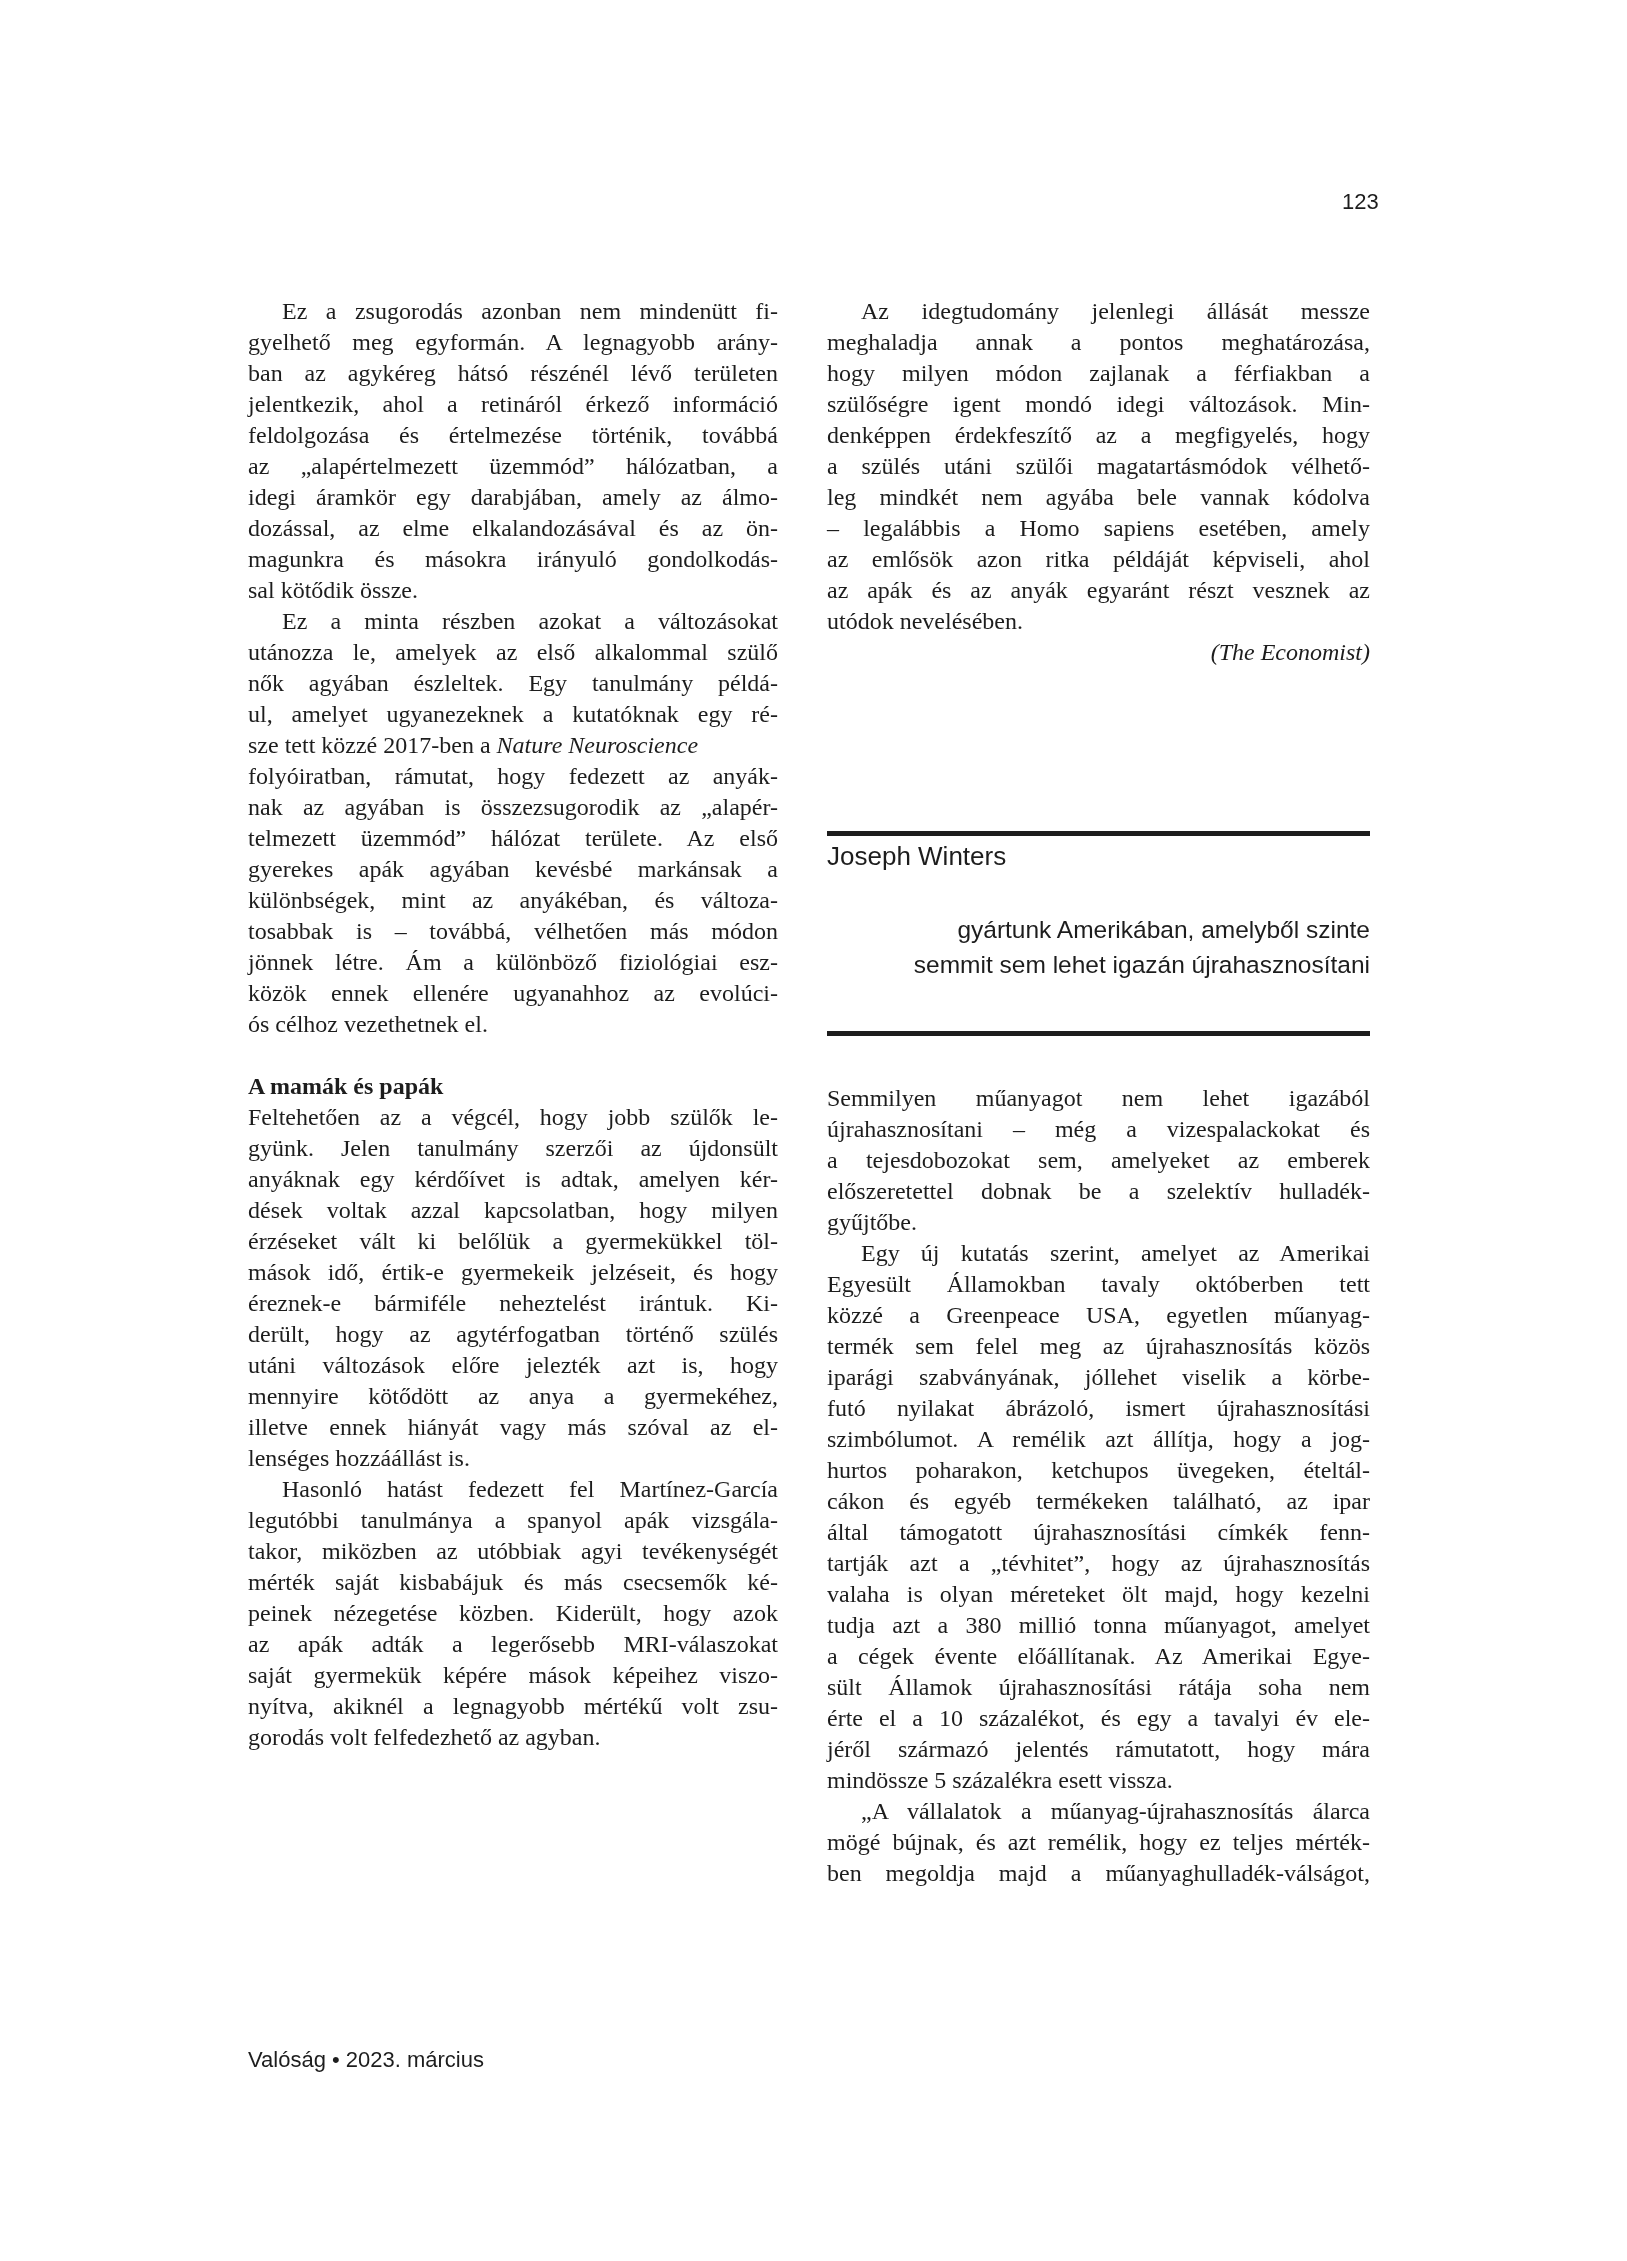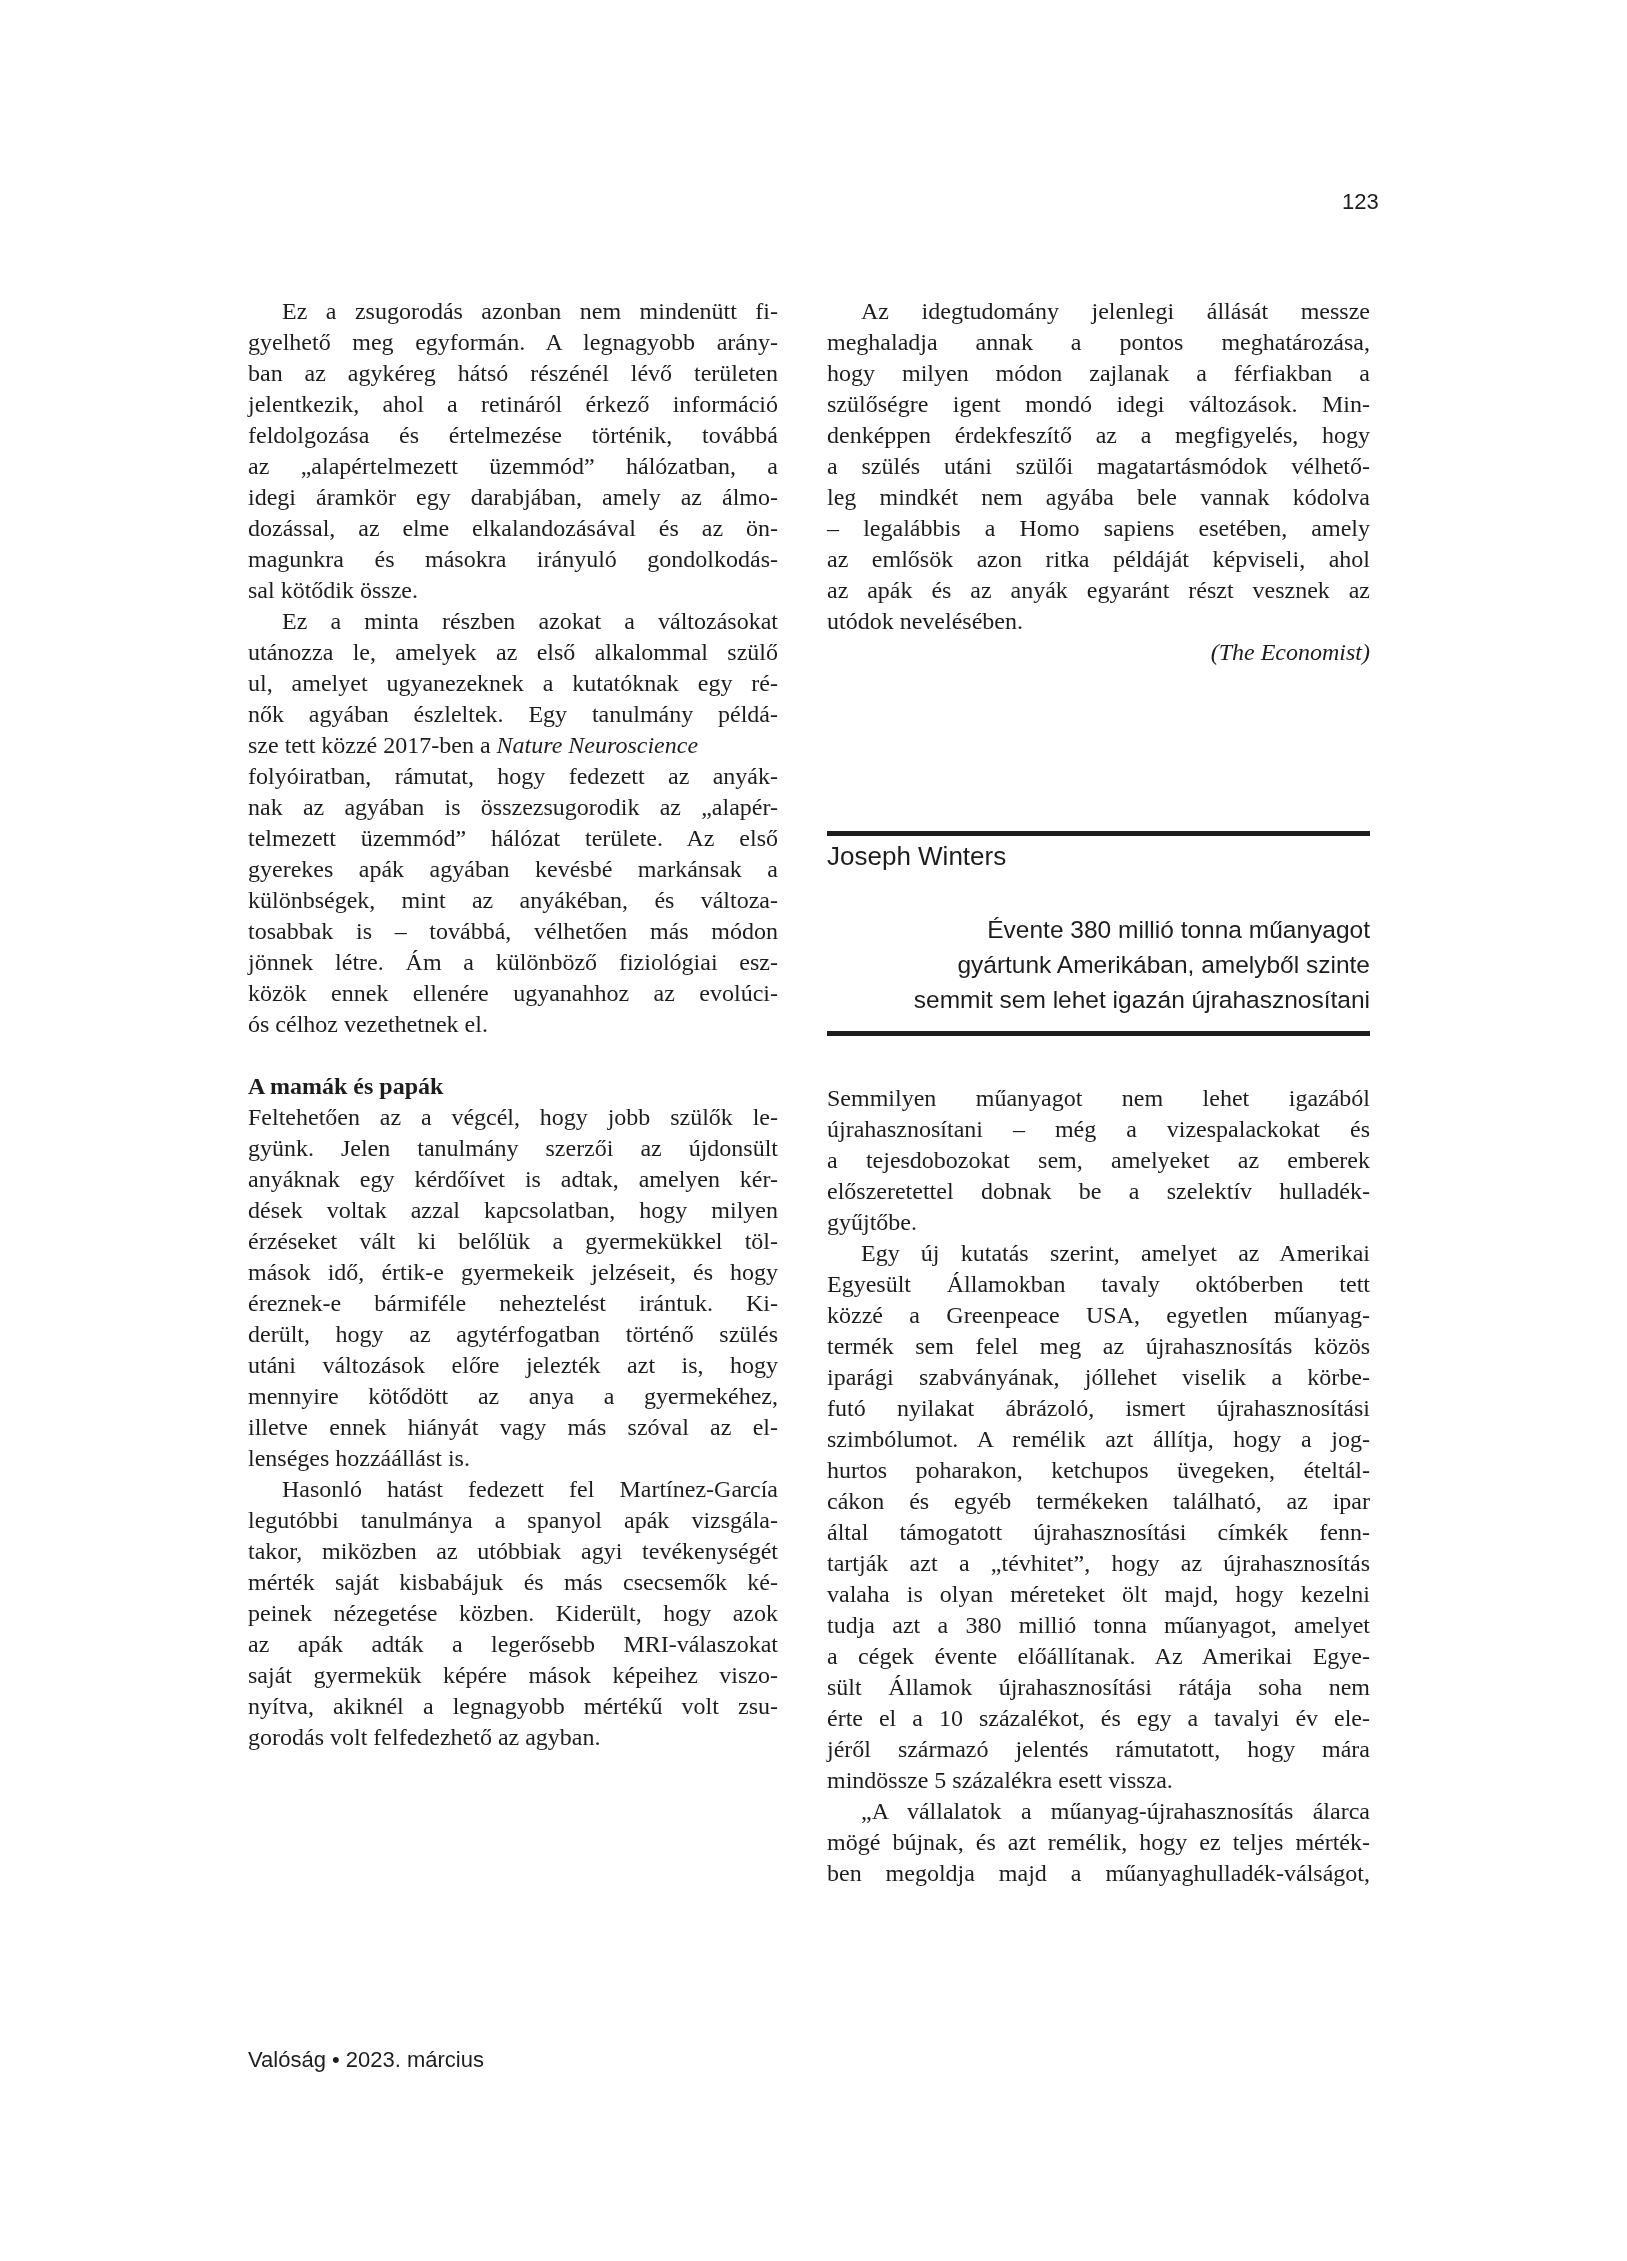--- a/index.html
+++ b/index.html
@@ -35,22 +35,22 @@
     <span class="ln">feldolgozása és értelmezése történik, továbbá</span>
     <span class="ln">az „alapértelmezett üzemmód” hálózatban, a</span>
     <span class="ln">idegi áramkör egy darabjában, amely az álmo-</span>
     <span class="ln">dozással, az elme elkalandozásával és az ön-</span>
     <span class="ln">magunkra és másokra irányuló gondolkodás-</span>
     <span class="ln last">sal kötődik össze.</span>
   </div>
   <div>
     <span class="ln indent">Ez a minta részben azokat a változásokat</span>
     <span class="ln">utánozza le, amelyek az első alkalommal szülő</span>
+    <span class="ln">nők agyában észleltek. Egy tanulmány példá-</span>
     <span class="ln">ul, amelyet ugyanezeknek a kutatóknak egy ré-</span>
-    <span class="ln">nők agyában észleltek. Egy tanulmány példá-</span>
     <span class="ln last"><span>sze tett közzé 2017-ben a </span><span class="it">Nature Neuroscience</span></span>
     <span class="ln">folyóiratban, rámutat, hogy fedezett az anyák-</span>
     <span class="ln">nak az agyában is összezsugorodik az „alapér-</span>
     <span class="ln">telmezett üzemmód” hálózat területe. Az első</span>
     <span class="ln">gyerekes apák agyában kevésbé markánsak a</span>
     <span class="ln">különbségek, mint az anyákéban, és változa-</span>
     <span class="ln">tosabbak is – továbbá, vélhetően más módon</span>
     <span class="ln">jönnek létre. Ám a különböző fiziológiai esz-</span>
     <span class="ln">közök ennek ellenére ugyanahhoz az evolúci-</span>
     <span class="ln last">ós célhoz vezethetnek el.</span>
@@ -97,21 +97,20 @@
     <span class="ln">az emlősök azon ritka példáját képviseli, ahol</span>
     <span class="ln">az apák és az anyák egyaránt részt vesznek az</span>
     <span class="ln last">utódok nevelésében.</span>
   </div>
   <span class="ln right it">(The Economist)</span>
 </div>
 
 <div class="rule" style="top:831px;"></div>
 <div class="author">Joseph Winters</div>
 <div class="subtitle">
-  <span>Évente 380 millió tonna műanyagot</span>
   <span>gyártunk Amerikában, amelyből szinte</span>
   <span>semmit sem lehet igazán újrahasznosítani</span>
 </div>
 <div class="rule" style="top:1031px;"></div>
 
 <div class="col col-right" style="top:1083px;">
   <div>
     <span class="ln">Semmilyen műanyagot nem lehet igazából</span>
     <span class="ln">újrahasznosítani – még a vizespalackokat és</span>
     <span class="ln">a tejesdobozokat sem, amelyeket az emberek</span>

